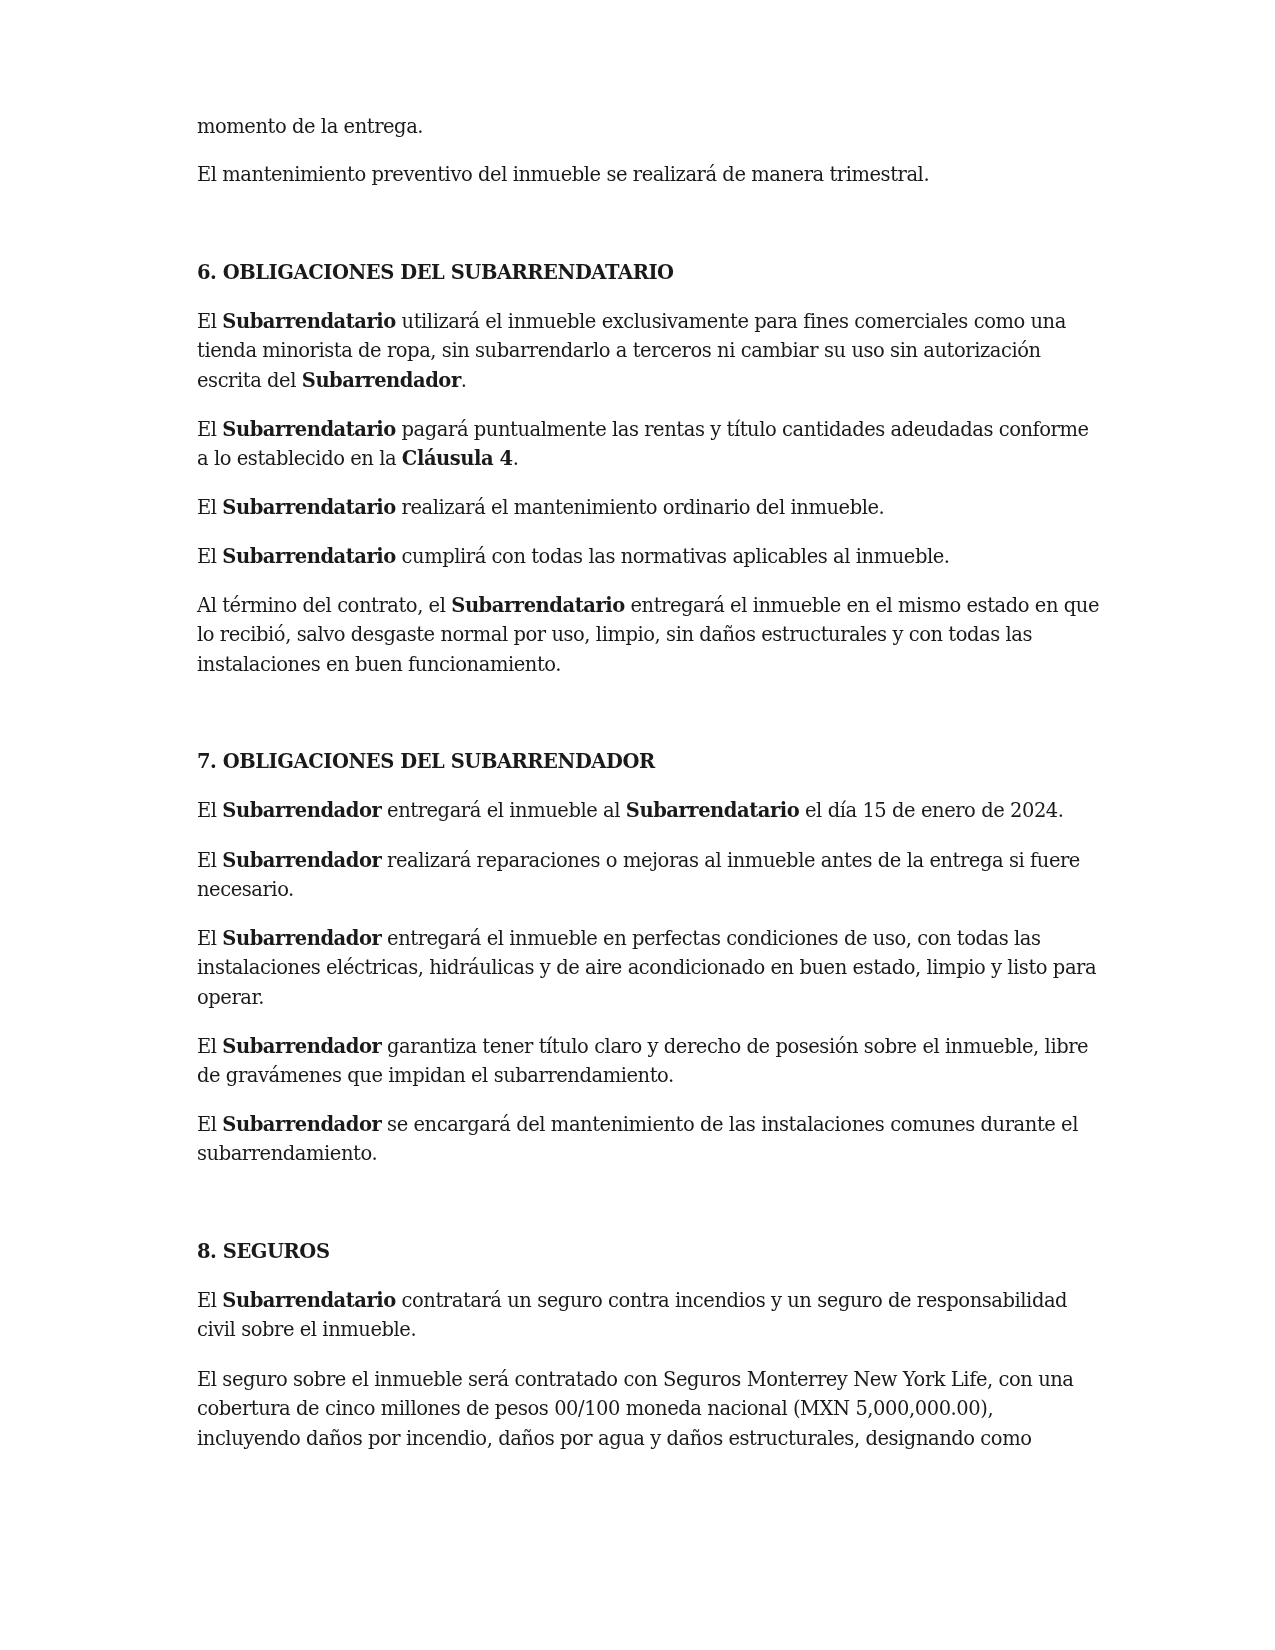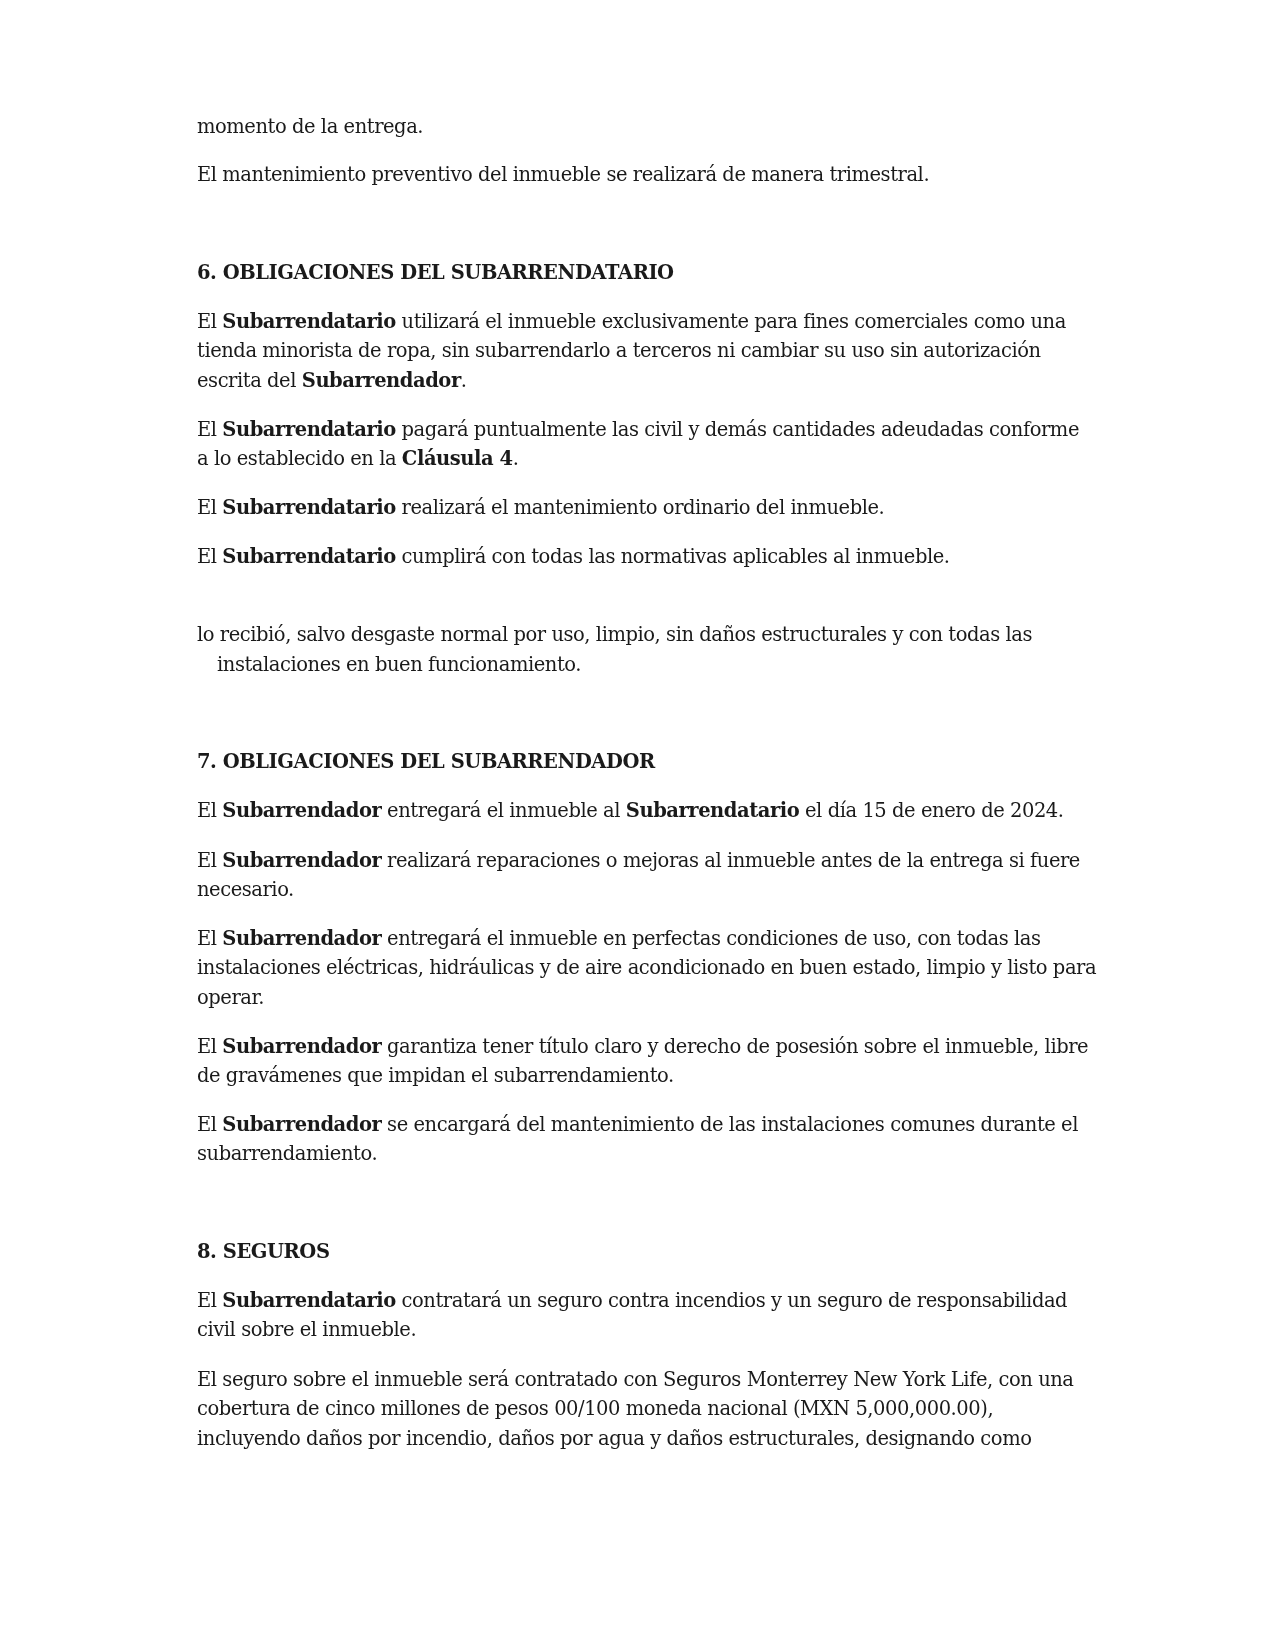--- a/index.html
+++ b/index.html
@@ -42,29 +42,30 @@
     <div class="line" style="left: 197px; top: 112px;">momento de la entrega.</div>
     <div class="num" style="right: 1099px; top: 160px;">5.7</div>
     <div class="line" style="left: 197px; top: 160px;"><span>El mantenimiento preventivo del inmueble se realizará de manera trimestral.</span></div>
     <div class="num sec-num" style="right: 1099px; top: 258px;">6</div>
     <div class="line heading" style="left: 197px; top: 258px;">6. OBLIGACIONES DEL SUBARRENDATARIO</div>
     <div class="num" style="right: 1099px; top: 307px;">6.1</div>
     <div class="line" style="left: 197px; top: 307px;"><span>El </span><b>Subarrendatario</b><span> utilizará el inmueble exclusivamente para fines comerciales como una</span></div>
     <div class="line" style="left: 197px; top: 336.3px;"><span>tienda minorista de ropa, sin subarrendarlo a terceros ni cambiar su uso sin autorización</span></div>
     <div class="line" style="left: 197px; top: 365.6px;"><span>escrita del </span><b>Subarrendador</b><span>.</span></div>
     <div class="num" style="right: 1099px; top: 415px;">7.5</div>
-    <div class="line" style="left: 197px; top: 415px;"><span>El </span><b>Subarrendatario</b><span> pagará puntualmente las civil y demás cantidades adeudadas conforme</span></div>
+    <div class="line" style="left: 197px; top: 415px;"><span>El </span><b>Subarrendatario</b><span> pagará puntualmente las rentas y título cantidades adeudadas conforme</span></div>
     <div class="line" style="left: 197px; top: 444.3px;"><span>a lo establecido en la </span><b>Cláusula 4</b><span>.</span></div>
     <div class="num" style="right: 1099px; top: 493px;">6.3</div>
     <div class="line" style="left: 197px; top: 493px;"><span>El </span><b>Subarrendatario</b><span> realizará el mantenimiento ordinario del inmueble.</span></div>
     <div class="num" style="right: 1099px; top: 542px;">6.4</div>
     <div class="line" style="left: 197px; top: 542px;"><span>El </span><b>Subarrendatario</b><span> cumplirá con todas las normativas aplicables al inmueble.</span></div>
     <div class="num" style="right: 1099px; top: 591px;">6.5</div>
+    <div class="line" style="left: 197px; top: 591px;"><span>Al término del contrato, el </span><b>Subarrendatario</b><span> entregará el inmueble en el mismo estado en que</span></div>
     <div class="line" style="left: 197px; top: 620.3px;"><span>lo recibió, salvo desgaste normal por uso, limpio, sin daños estructurales y con todas las</span></div>
-    <div class="line" style="left: 197px; top: 649.6px; margin-left: 20px;"><span>instalaciones en buen funcionamiento.</span></div>
+    <div class="line" style="left: 197px; top: 649.6px;"><span>instalaciones en buen funcionamiento.</span></div>
     <div class="num sec-num" style="right: 1099px; top: 747px;">7</div>
     <div class="line heading" style="left: 197px; top: 747px;">7. OBLIGACIONES DEL SUBARRENDADOR</div>
     <div class="num" style="right: 1099px; top: 796px;">7.1</div>
     <div class="line" style="left: 197px; top: 796px;"><span>El </span><b>Subarrendador</b><span> entregará el inmueble al </span><b>Subarrendatario</b><span> el día 15 de enero de 2024.</span></div>
     <div class="num" style="right: 1099px; top: 846px;">7.2</div>
     <div class="line" style="left: 197px; top: 846px;"><span>El </span><b>Subarrendador</b><span> realizará reparaciones o mejoras al inmueble antes de la entrega si fuere</span></div>
     <div class="line" style="left: 197px; top: 875.3px;"><span>necesario.</span></div>
     <div class="num" style="right: 1099px; top: 924px;">7.3</div>
     <div class="line" style="left: 197px; top: 924px;"><span>El </span><b>Subarrendador</b><span> entregará el inmueble en perfectas condiciones de uso, con todas las</span></div>
     <div class="line" style="left: 197px; top: 953.3px;"><span>instalaciones eléctricas, hidráulicas y de aire acondicionado en buen estado, limpio y listo para</span></div>

